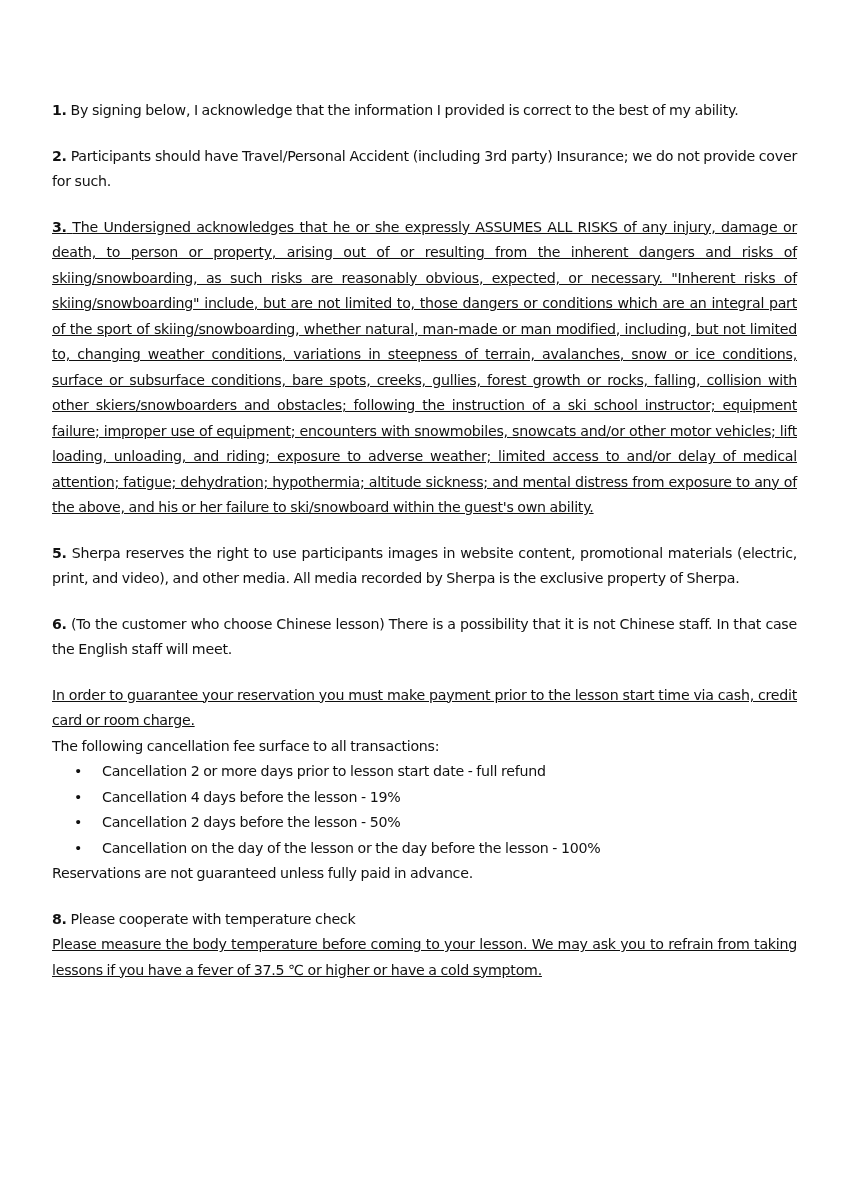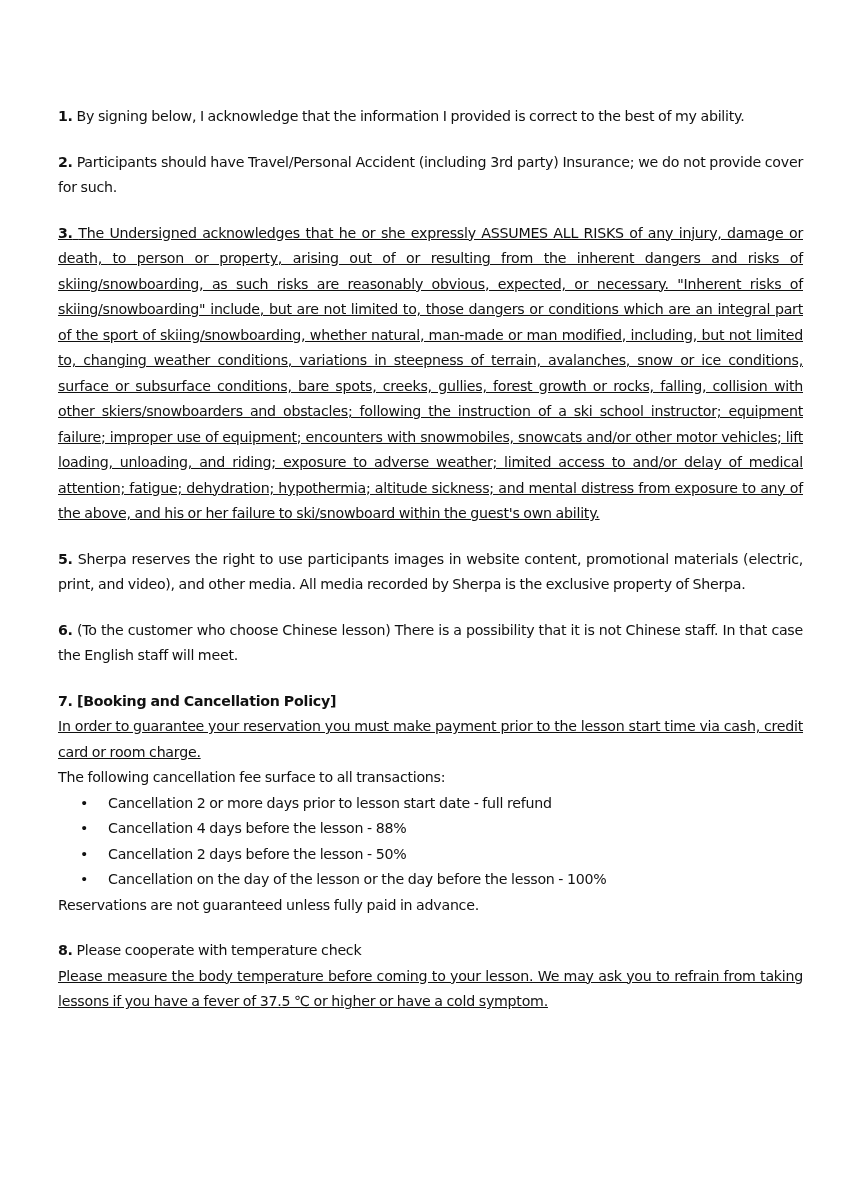--- a/index.html
+++ b/index.html
@@ -10,28 +10,27 @@
   body {
     width: 849px;
     height: 1200px;
     position: relative;
     overflow: hidden;
     font-family: "DejaVu Sans", sans-serif;
     color: #111111;
   }
   .page {
     position: absolute;
-    left: 58px;
+    left: 52px;
     top: 98px;
     width: 745px;
     font-size: 14.2px;
     line-height: 25.5px;
     letter-spacing: -0.25px;
     word-spacing: -0.5px;
-    margin-top: 6px;
   }
   .para {
     text-align: justify;
     margin: 0 0 20px 0;
   }
   .num {
     font-weight: bold;
   }
   .heading-line {
     font-weight: bold;
@@ -87,34 +86,30 @@
     <span class="num">5.</span>
     <span>Sherpa reserves the right to use participants images in website content, promotional materials (electric, print, and video), and other media. All media recorded by Sherpa is the exclusive property of Sherpa.</span>
   </p>
 
   <p class="para" id="p6">
     <span class="num">6.</span>
     <span>(To the customer who choose Chinese lesson) There is a possibility that it is not Chinese staff. In that case the English staff will meet.</span>
   </p>
 
   <div class="para" id="p7">
-    <div class="heading-line">
-      <span>7.</span>
-      <span>[Booking and Cancellation Policy]</span>
-    </div>
     <div class="line">In order to guarantee your reservation you must make payment prior to the lesson start time via cash, credit card or room charge.</div>
     <div>The following cancellation fee surface to all transactions:</div>
     <ul class="fees">
       <li>
         <span class="bullet">•</span>
         <span>Cancellation 2 or more days prior to lesson start date - full refund</span>
       </li>
       <li>
         <span class="bullet">•</span>
-        <span>Cancellation 4 days before the lesson - 88%</span>
+        <span>Cancellation 4 days before the lesson - 19%</span>
       </li>
       <li>
         <span class="bullet">•</span>
         <span>Cancellation 2 days before the lesson - 50%</span>
       </li>
       <li>
         <span class="bullet">•</span>
         <span>Cancellation on the day of the lesson or the day before the lesson - 100%</span>
       </li>
     </ul>

